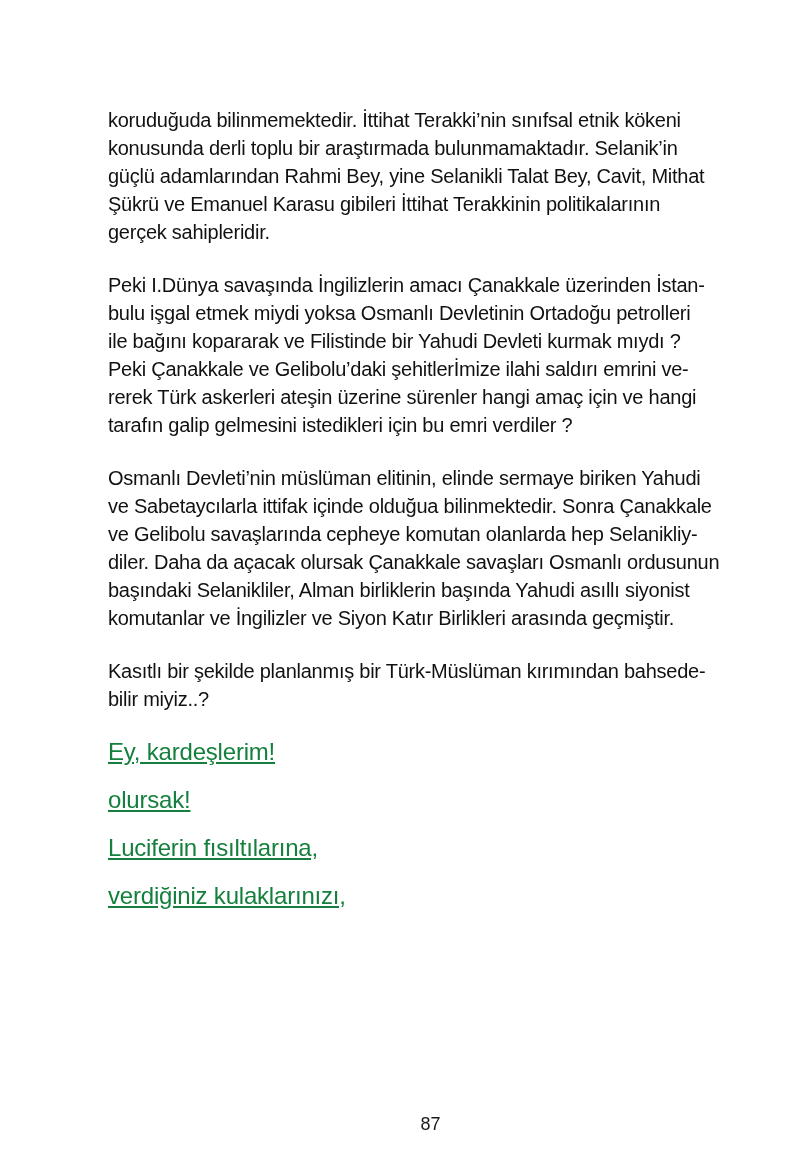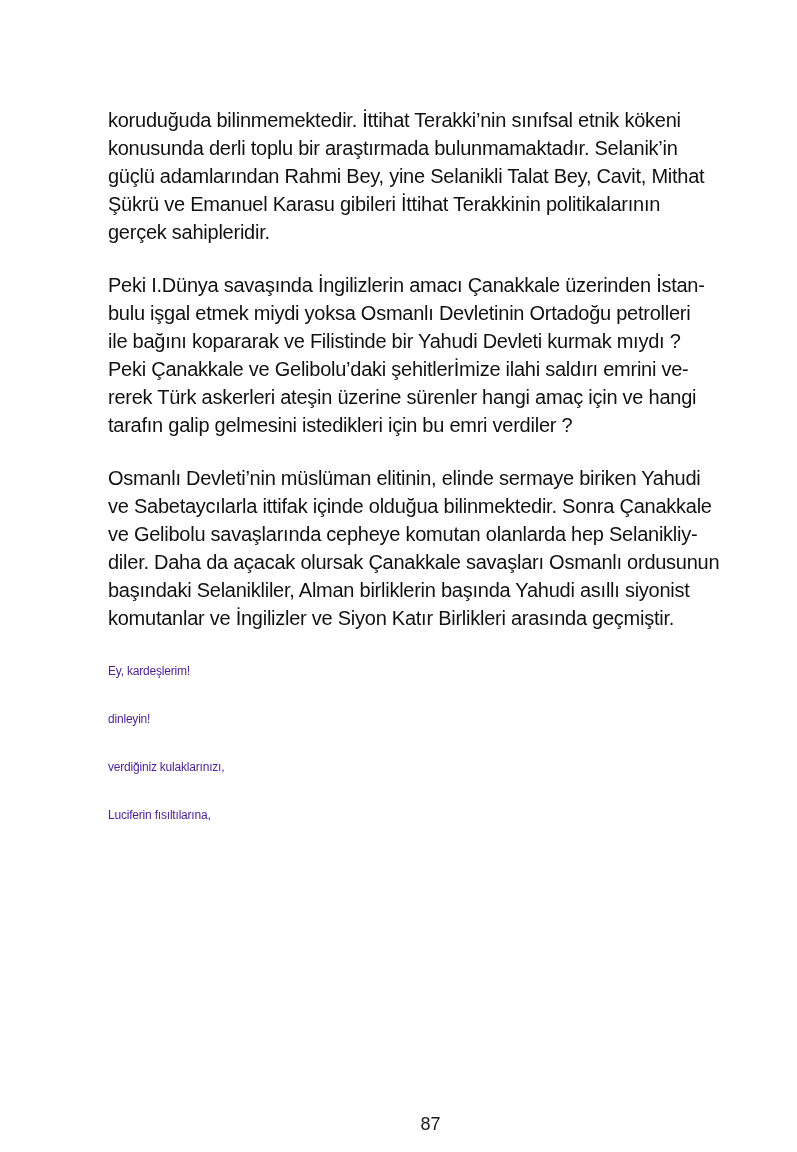--- a/index.html
+++ b/index.html
@@ -29,26 +29,27 @@
   .section-heading {
     font-size: 22px;
     line-height: 28px;
     font-weight: bold;
     text-align: center;
     letter-spacing: -0.2px;
     margin: 40px 36px 22px 0;
     color: #0d0d0d;
   }
   .poem-line {
-    font-size: 12px;
+    font-size: 24px;
     line-height: 28px;
     letter-spacing: -0.2px;
     white-space: pre;
     margin: 0 0 20px 0;
-    color: #4c1d95;
+    color: #15803d;
+    text-decoration: underline;
   }
   .page-number {
     position: absolute;
     top: 1080px;
     left: 0;
     width: 797px;
     text-align: center;
     font-size: 18px;
     line-height: 24px;
     color: #1a1a1a;
@@ -77,23 +78,25 @@
 ile bağını kopararak ve Filistinde bir Yahudi Devleti kurmak mıydı ?
 Peki Çanakkale ve Gelibolu’daki şehitlerİmize ilahi saldırı emrini ve-
 rerek Türk askerleri ateşin üzerine sürenler hangi amaç için ve hangi
 tarafın galip gelmesini istedikleri için bu emri verdiler ?</p>
     <p class="para">Osmanlı Devleti’nin müslüman elitinin, elinde sermaye biriken Yahudi
 ve Sabetaycılarla ittifak içinde olduğua bilinmektedir. Sonra Çanakkale
 ve Gelibolu savaşlarında cepheye komutan olanlarda hep Selanikliy-
 diler. Daha da açacak olursak Çanakkale savaşları Osmanlı ordusunun
 başındaki Selanikliler, Alman birliklerin başında Yahudi asıllı siyonist
 komutanlar ve İngilizler ve Siyon Katır Birlikleri arasında geçmiştir.</p>
+    <p class="para">Kasıtlı bir şekilde planlanmış bir Türk-Müslüman kırımından bahsede-
+bilir miyiz..?</p>
 
 
     <p class="poem-line">Ey, kardeşlerim!</p>
-    <p class="poem-line">dinleyin!</p>
+    <p class="poem-line">olursak!</p>
+    <p class="poem-line">Luciferin fısıltılarına,</p>
     <p class="poem-line">verdiğiniz kulaklarınızı,</p>
-    <p class="poem-line">Luciferin fısıltılarına,</p>
   </div>
 
   <div class="page-number">87</div>
   <div class="bottom-bar"></div>
 </div>
 
 </body></html>

